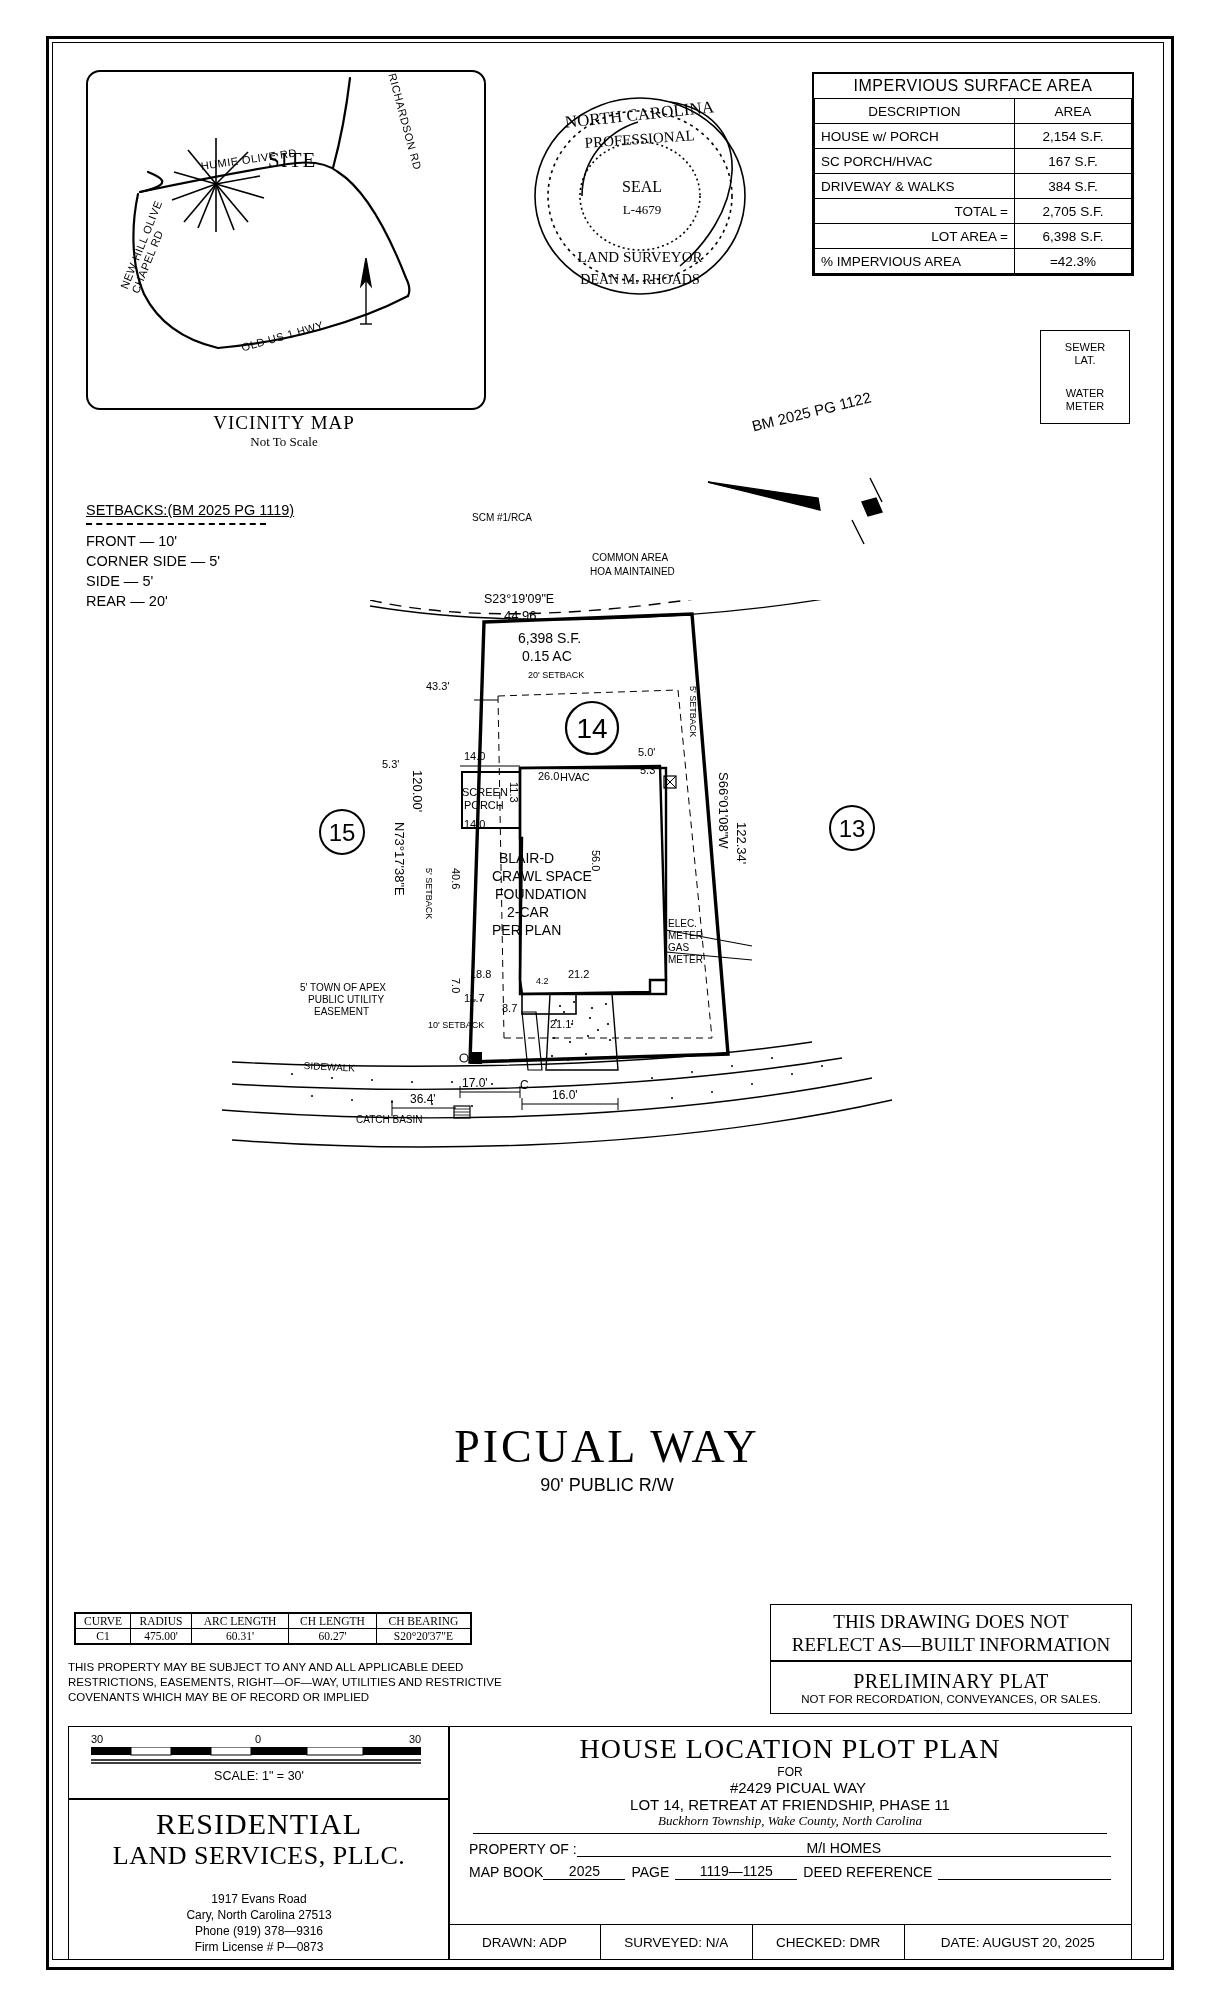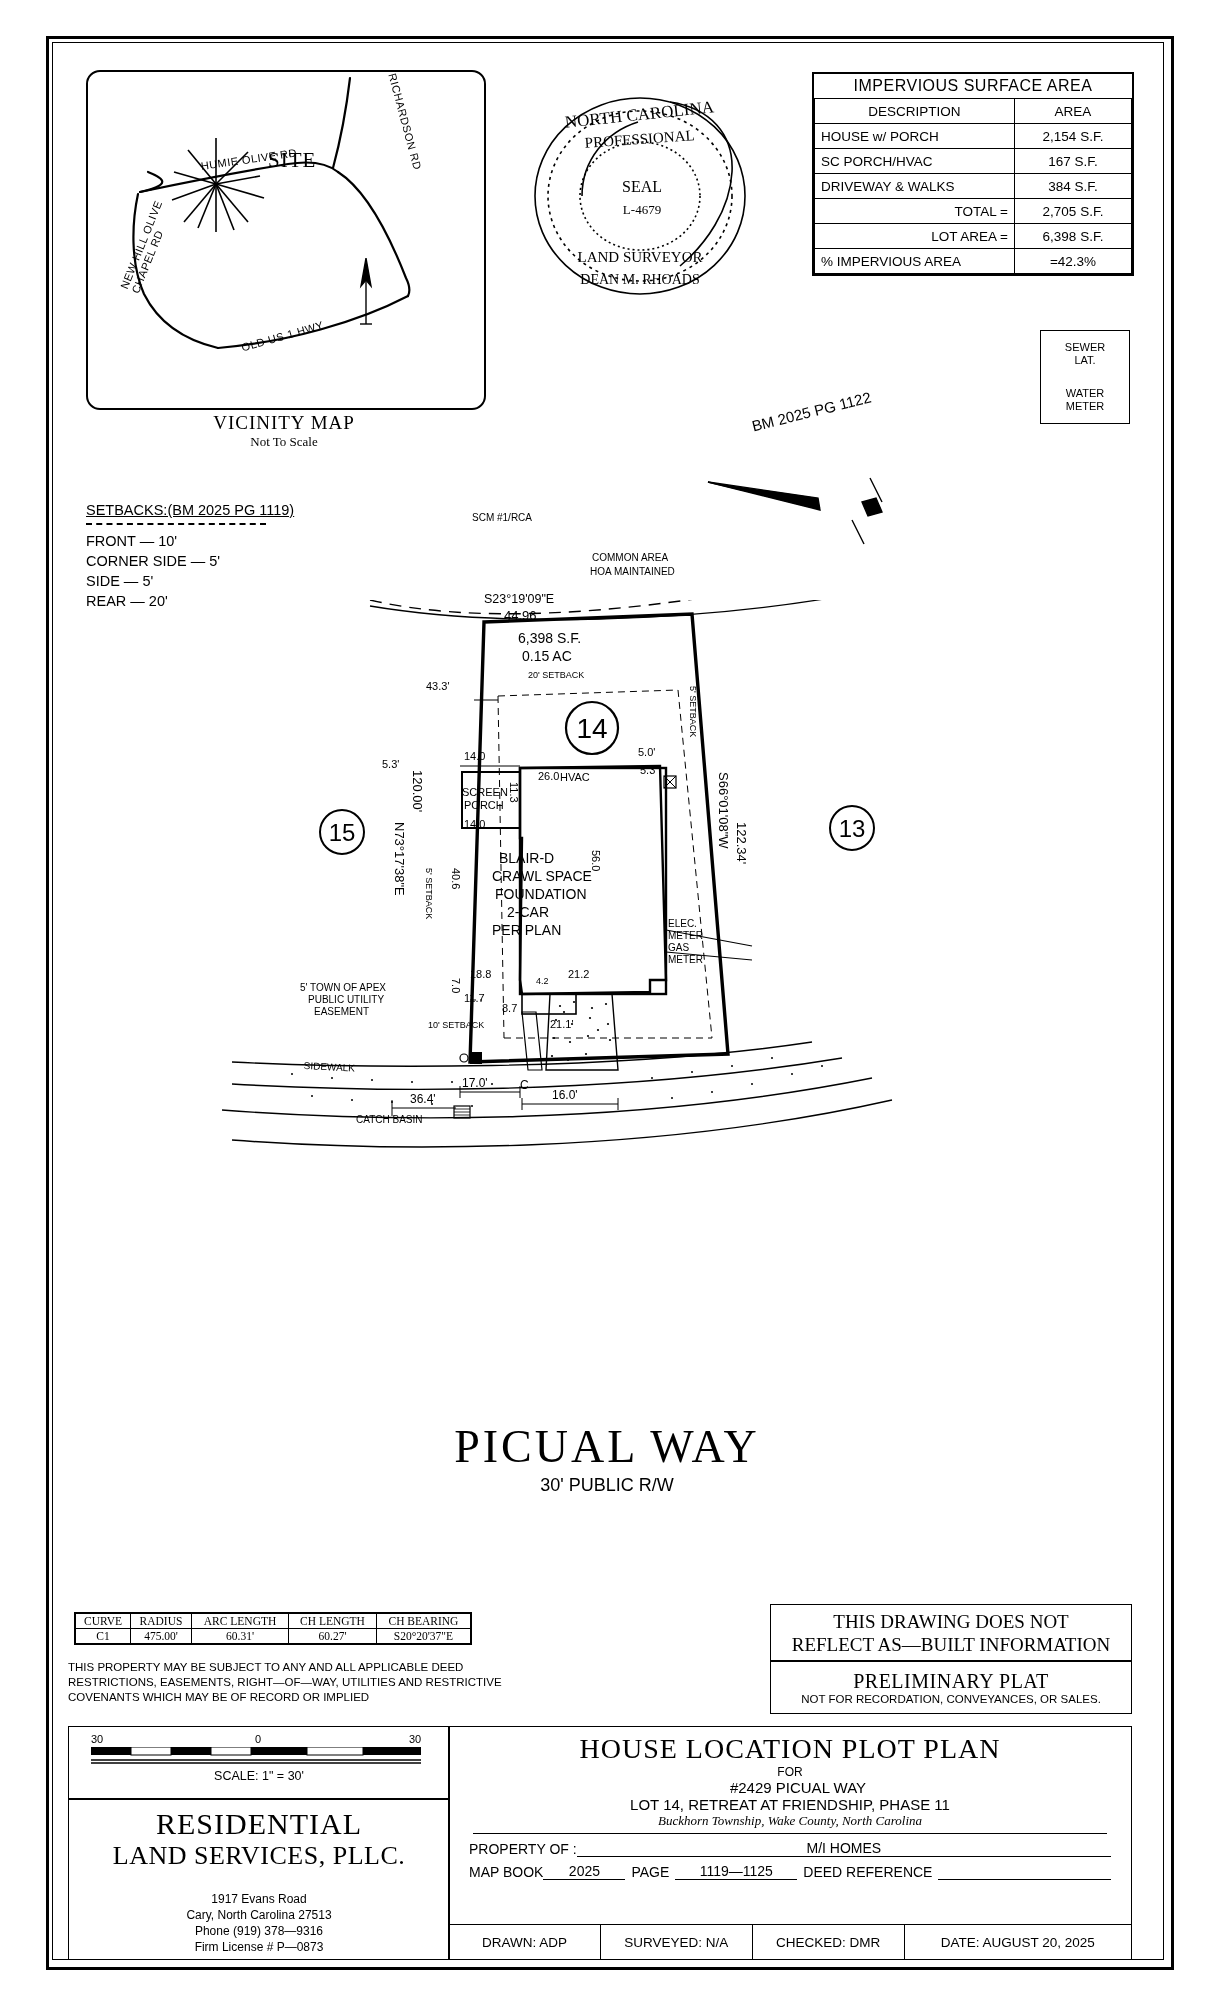--- a/index.html
+++ b/index.html
@@ -557,21 +557,21 @@
     <div class="txt sm" style="left:248px; top:382px;">5' TOWN OF APEX</div>
     <div class="txt sm" style="left:256px; top:394px;">PUBLIC UTILITY</div>
     <div class="txt sm" style="left:262px; top:406px;">EASEMENT</div>
 
     <div class="txt sm" style="left:252px; top:460px; transform:rotate(3deg); transform-origin:left top;">SIDEWALK</div>
     <div class="txt sm" style="left:304px; top:514px;">CATCH BASIN</div>
   </div>
 
   <div class="abs" id="street-name">
     <div class="nm">PICUAL WAY</div>
-    <div class="rw">30' PUBLIC R/W</div>
+    <div class="rw">90' PUBLIC R/W</div>
   </div>
 
   <div class="abs" id="curve-table">
     <table>
       <tbody>
           <tr>
         <th>CURVE</th>
         <th>RADIUS</th>
         <th>ARC LENGTH</th>
         <th>CH LENGTH</th>

